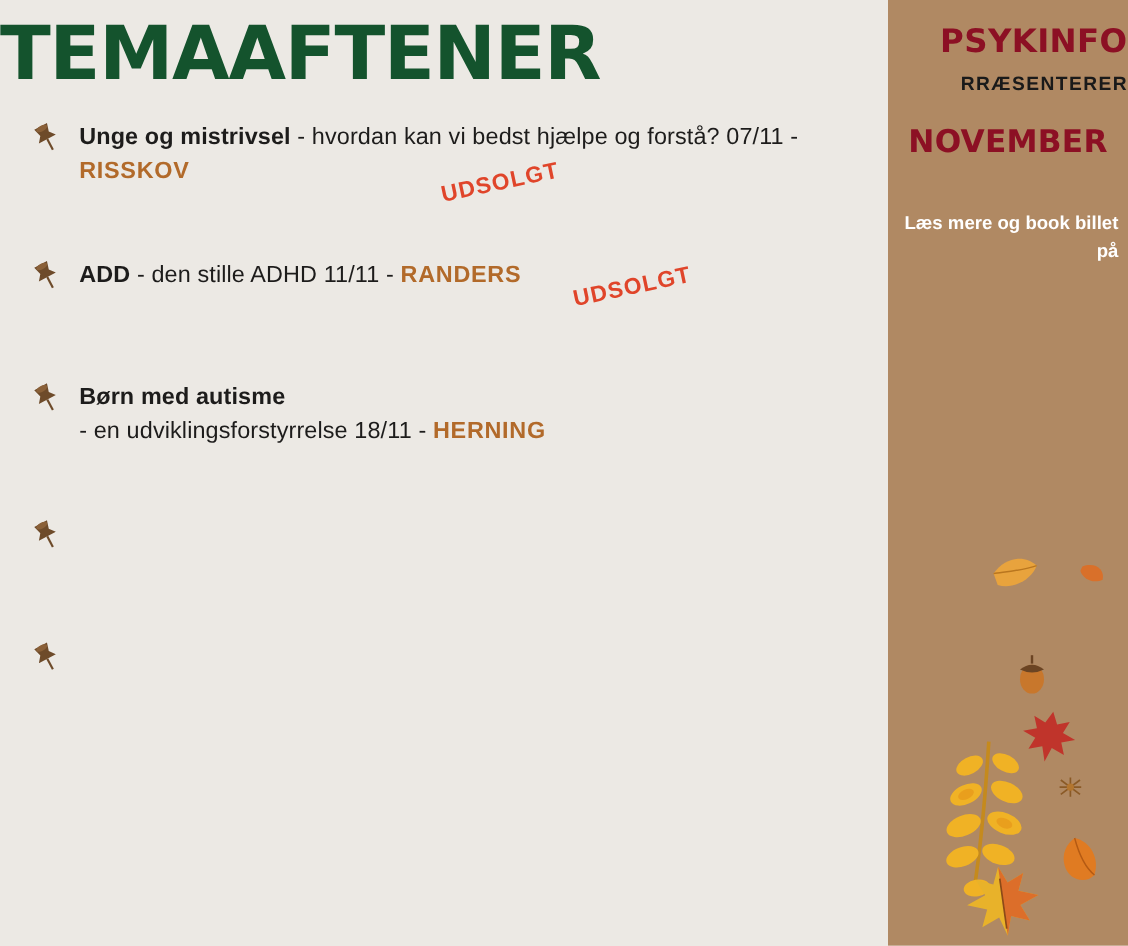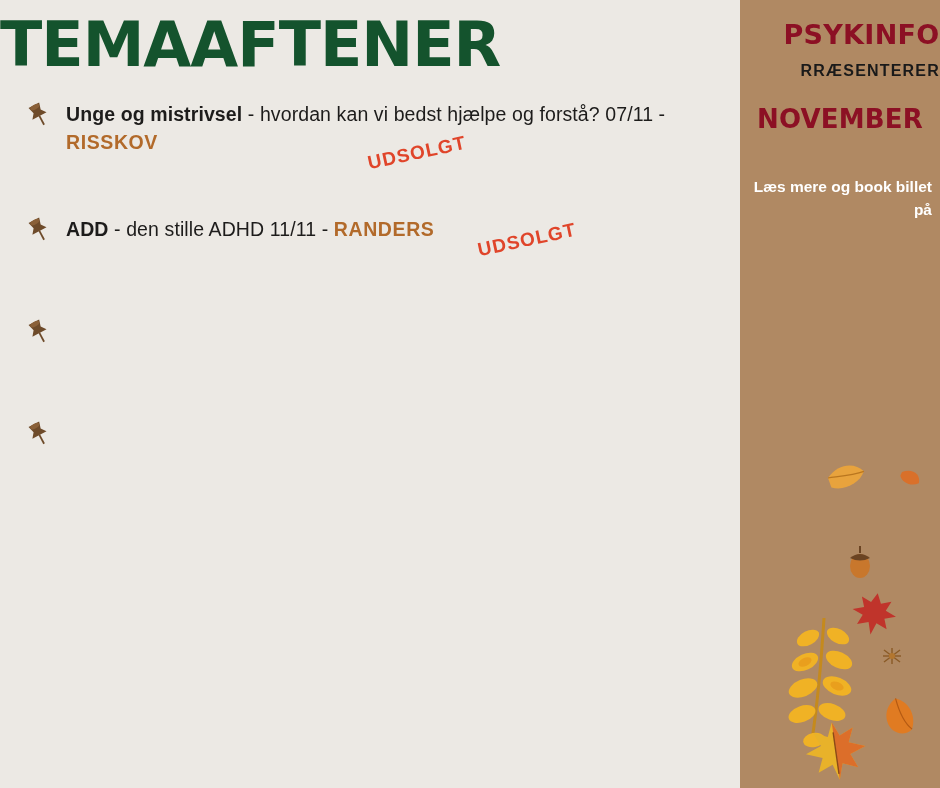--- a/index.html
+++ b/index.html
@@ -178,20 +178,34 @@
               <ellipse cx="15" cy="6" rx="5" ry="2.4" fill="#8a6038"></ellipse>
             </g>
           </svg>
         </span>
         <div class="evt-line">
           <span class="evt-bold">ADD</span><span> - den stille ADHD 11/11 - </span><span class="place">RANDERS</span>
         </div>
         <div class="sold sold-2">UDSOLGT</div>
       </div>
 
+      <div class="event" style="margin-top:58px">
+        <span class="pin">
+          <svg width="30" height="30" viewBox="0 0 30 30">
+            <g transform="rotate(-28 15 15)">
+              <path d="M9 4 L21 4 L19 11 L23 16 L15 16 L7 16 L11 11 Z" fill="#6e4b2a"></path>
+              <rect x="14" y="16" width="1.8" height="10" fill="#6e4b2a"></rect>
+              <ellipse cx="15" cy="6" rx="5" ry="2.4" fill="#8a6038"></ellipse>
+            </g>
+          </svg>
+        </span>
+        <div class="evt-line">
+          <span class="evt-bold">Børn med autisme</span><br><span> - en udviklingsforstyrrelse 18/11 - </span><span class="place">HERNING</span>
+        </div>
+      </div>
 
       <div class="event" style="margin-top:58px">
         <span class="pin">
           <svg width="30" height="30" viewBox="0 0 30 30">
             <g transform="rotate(-28 15 15)">
               <path d="M9 4 L21 4 L19 11 L23 16 L15 16 L7 16 L11 11 Z" fill="#6e4b2a"></path>
               <rect x="14" y="16" width="1.8" height="10" fill="#6e4b2a"></rect>
               <ellipse cx="15" cy="6" rx="5" ry="2.4" fill="#8a6038"></ellipse>
             </g>
           </svg>

